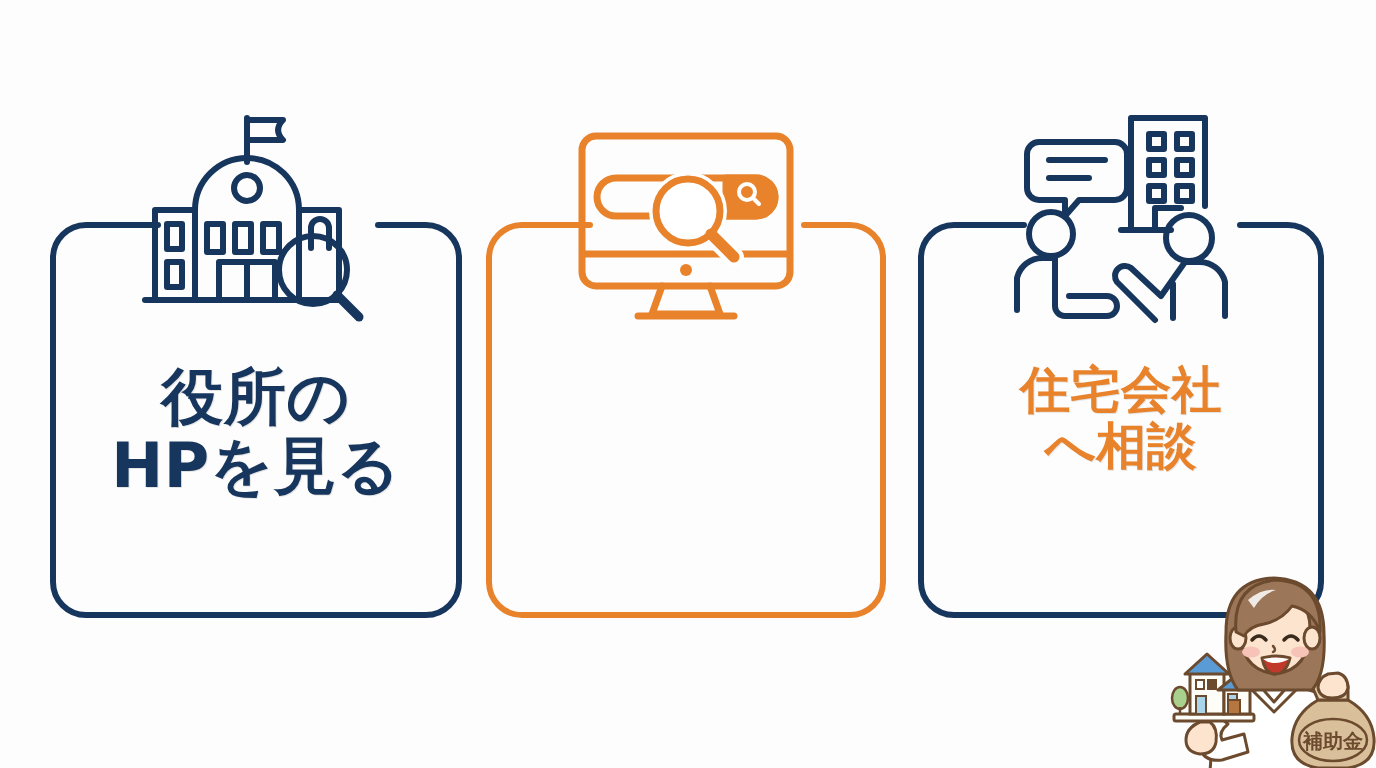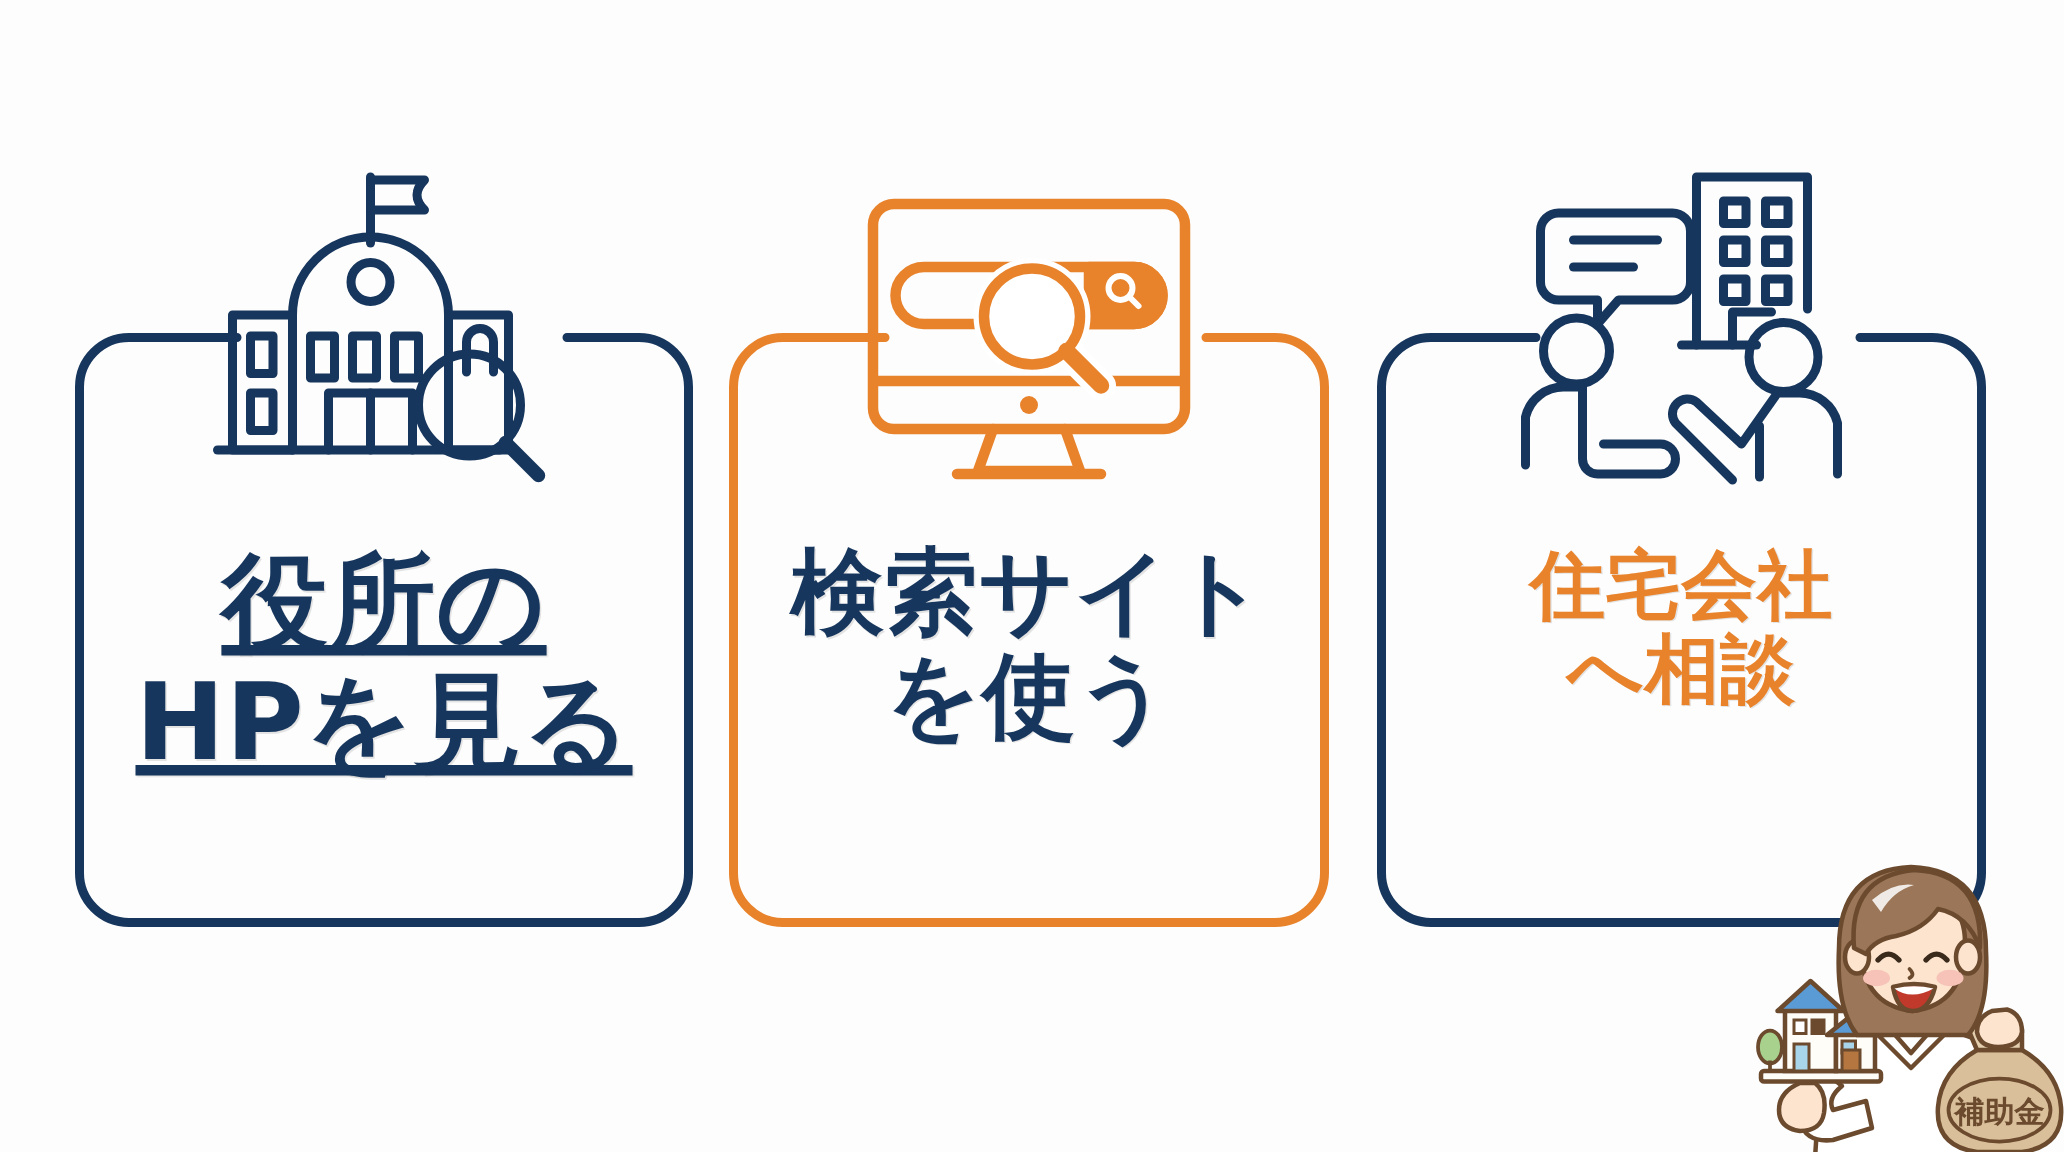--- a/index.html
+++ b/index.html
@@ -50,21 +50,21 @@
     line-height: 1.12;
     letter-spacing: 0.01em;
     font-family: "DejaVu Sans", "Liberation Sans", sans-serif;
     white-space: pre-line;
     text-shadow: 1px 1px 0 rgba(0,0,0,0.10);
   }
 
   
   #card-1 { left: 50px;  top: 222px; width: 412px; height: 396px; }
   #card-1 .icon-wrap { top: -112px; width: 238px; height: 218px; }
-  #card-1 .label { top: 140px; font-size: 71px; text-decoration: underline; }
+  #card-1 .label { top: 140px; font-size: 62px; }
 
   
   #card-2 { left: 486px; top: 222px; width: 400px; height: 396px; }
   #card-2 .icon-wrap { top: -96px; width: 232px; height: 200px; }
   #card-2 .label { top: 138px; font-size: 62px; }
 
   
   #card-3 { left: 918px; top: 222px; width: 406px; height: 396px; }
   #card-3 .icon-wrap { top: -112px; width: 236px; height: 218px; }
   #card-3 .label { top: 140px; font-size: 50px; }
@@ -165,22 +165,20 @@
           <circle cx="118" cy="85" r="32" fill="#ffffff" stroke="#ffffff" stroke-width="14"></circle>
           <line x1="141" y1="108" x2="164" y2="131" stroke="#ffffff" stroke-width="20" stroke-linecap="round"></line>
           <circle cx="118" cy="85" r="32" fill="none" stroke="#e8832c" stroke-width="7"></circle>
           <line x1="141" y1="108" x2="164" y2="131" stroke="#e8832c" stroke-width="11" stroke-linecap="round"></line>
         </g>
 
         <circle cx="116" cy="144" r="6" fill="#e8832c"></circle>
       </svg>
     </div>
 
-    <div class="label navy-text" style="color: rgb(23, 54, 93);">検索サイト
-を使う</div>
   </div>
 
   <div class="card" id="card-3">
     <svg class="frame" viewBox="0 0 406 396">
       <path d="M 106 3 L 36 3 A 33 33 0 0 0 3 36 L 3 360 A 33 33 0 0 0 36 393 L 370 393
                A 33 33 0 0 0 403 360 L 403 36 A 33 33 0 0 0 370 3 L 322 3" fill="none" stroke="#17365d" stroke-width="6" stroke-linecap="round"></path>
     </svg>
 
     <div class="icon-wrap">
       <svg viewBox="0 0 236 218" width="236" height="218">

